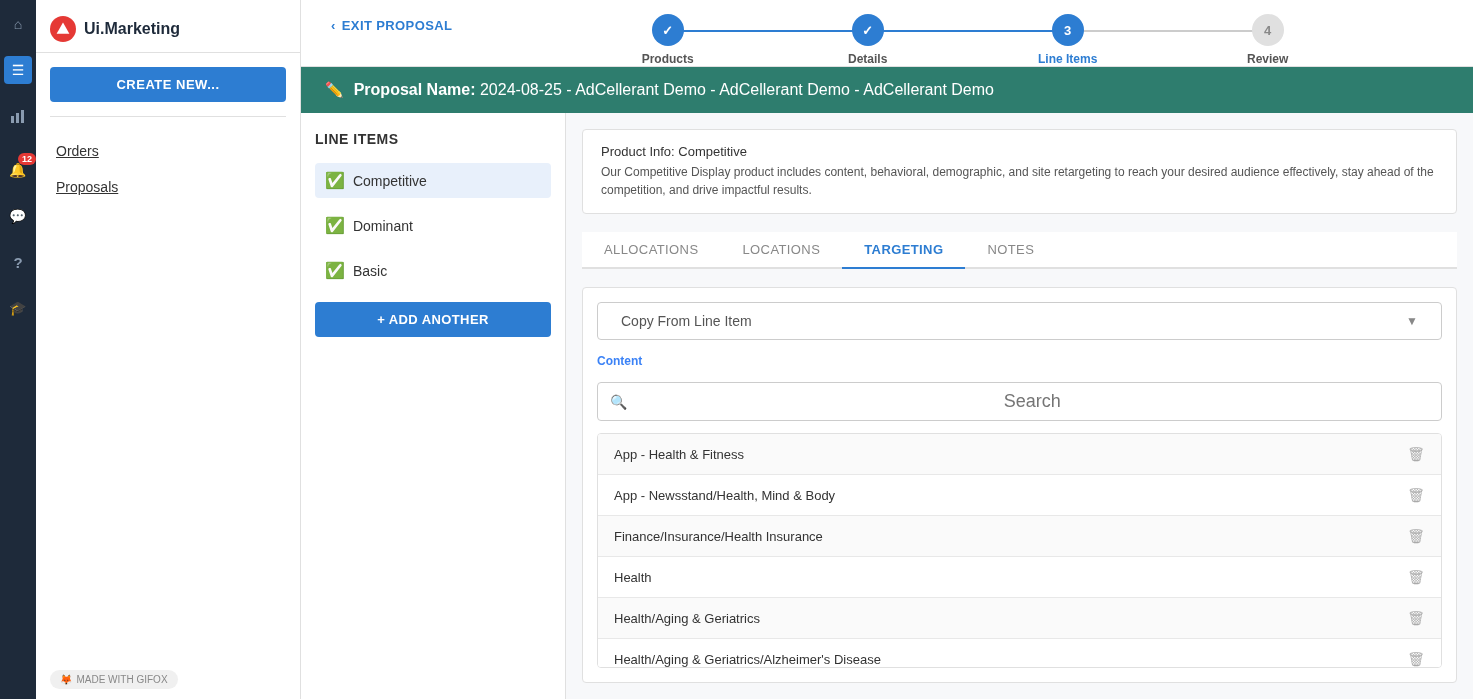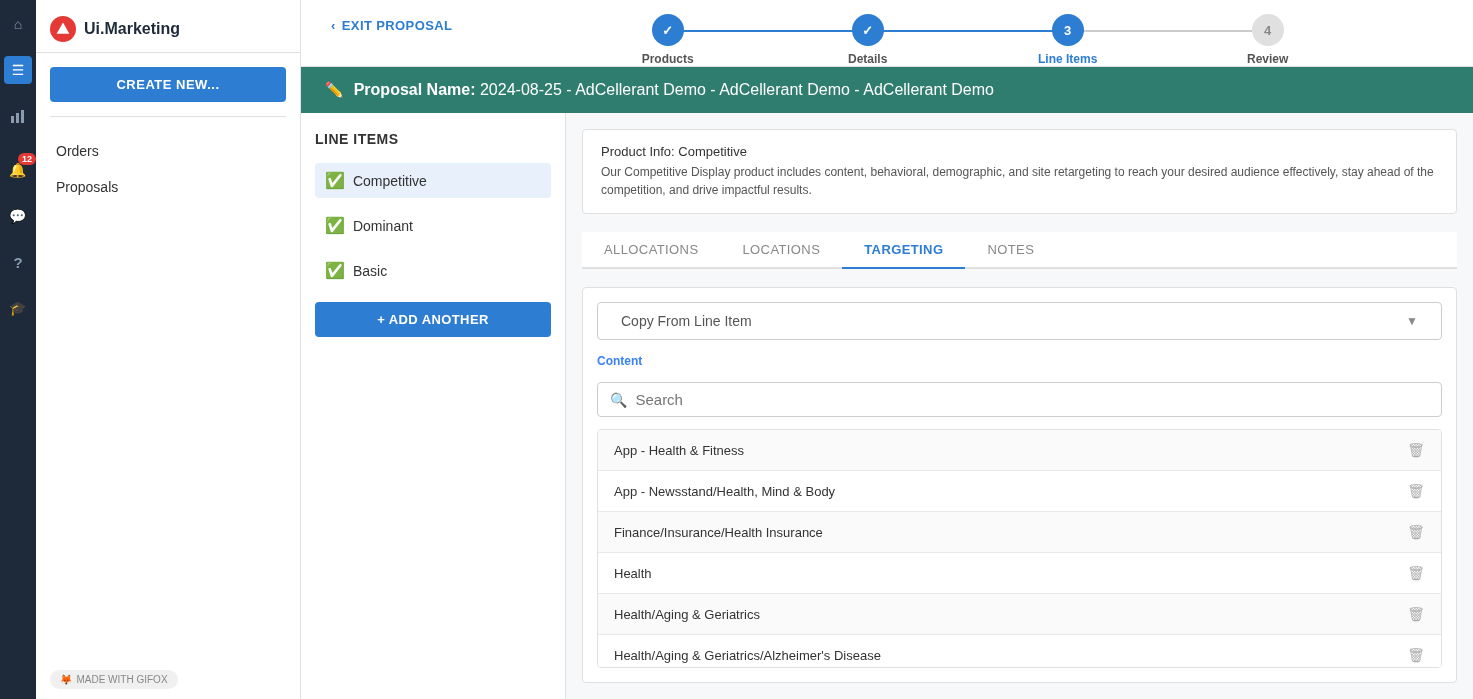--- a/index.html
+++ b/index.html
@@ -97,20 +97,21 @@
       margin: 4px 14px;
     }
     .sidebar-nav {
       padding: 12px 0;
     }
     .sidebar-nav-item {
       padding: 10px 20px;
       font-size: 14px;
       color: #333;
       cursor: pointer;
+      text-decoration: underline;
     }
     .sidebar-footer {
       margin-top: auto;
       padding: 10px 14px;
       display: flex;
       align-items: center;
       gap: 8px;
     }
     .gifox-badge {
       background: #f0f0f0;
@@ -383,24 +384,25 @@
       align-items: center;
       gap: 8px;
       border: 1px solid #ccc;
       border-radius: 4px;
       padding: 8px 12px;
       background: #fff;
     }
     .search-bar input {
       border: none;
       outline: none;
-      font-size: 15px;
+      font-size: 18px;
       color: #333;
       width: 100%;
       background: transparent;
+      text-align: center;
     }
     .search-icon { color: #aaa; font-size: 14px; }
 
     
     .content-list {
       flex: 1;
       overflow-y: auto;
       border: 1px solid #e0e0e0;
       border-radius: 4px;
       background: #f5f5f5;

